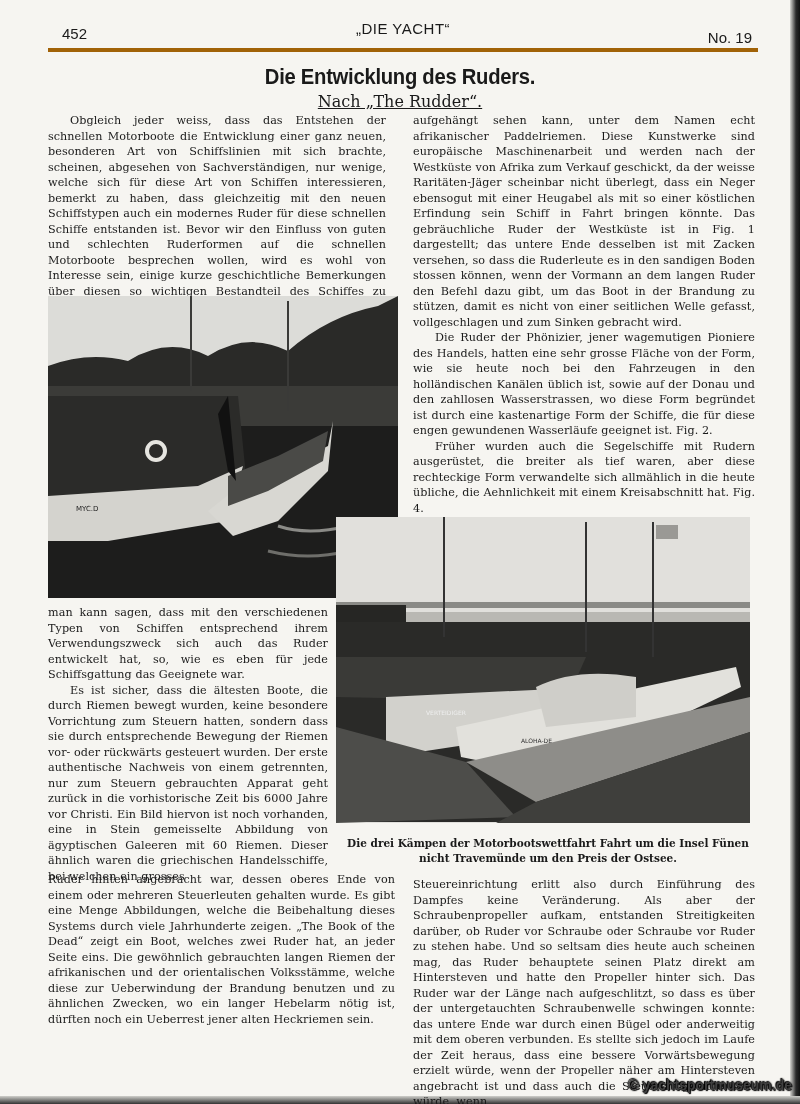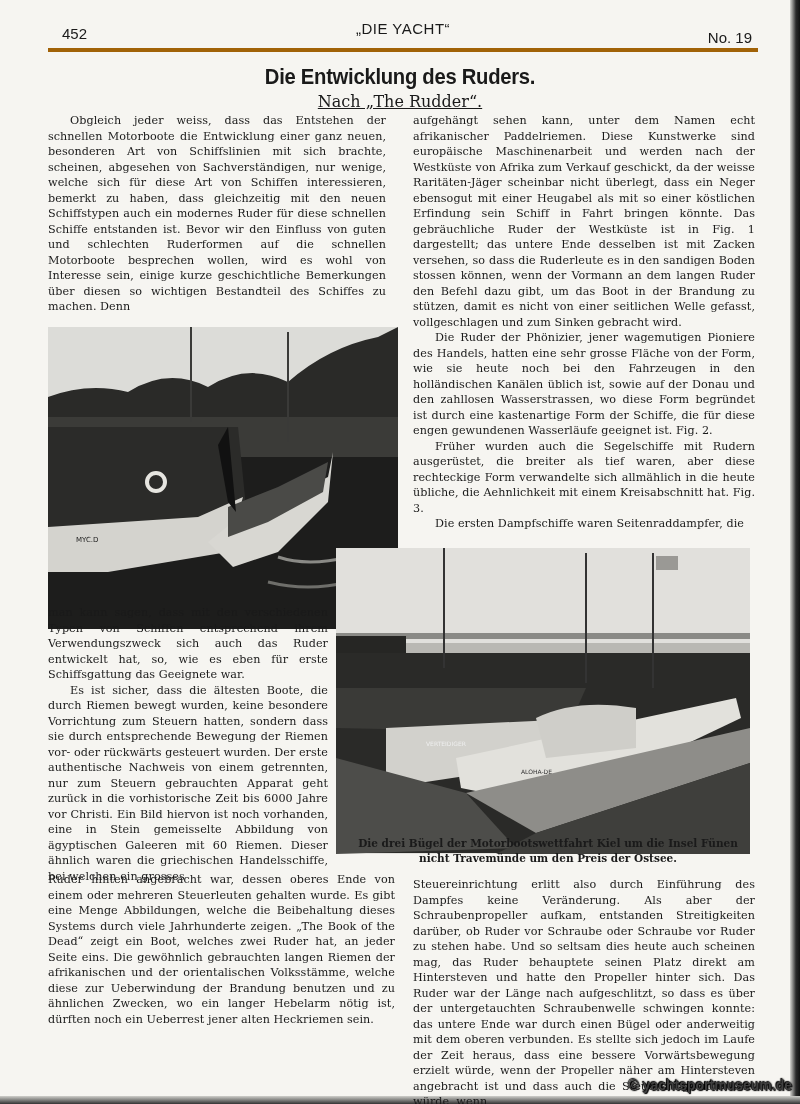--- a/index.html
+++ b/index.html
@@ -36,21 +36,21 @@
     font-size: 16px;
     text-decoration: underline;
   }
   .col {
     position: absolute; font-size: 11.2px; line-height: 15.5px;
     text-align: justify; letter-spacing: 0.05px;
   }
   .col p { margin: 0; text-indent: 22px; }
   .col p.noindent { text-indent: 0; }
   .photo {
-    position: absolute; background: #555; overflow: hidden; margin-top: 31px;
+    position: absolute; background: #555; overflow: hidden;
   }
   .caption {
     position: absolute; left: 336px; width: 424px; top: 836px;
     text-align: center; font-size: 10.5px; font-weight: bold; line-height: 15px;
   }
   .watermark {
     position: absolute; right: 8px; top: 1077px;
     font-family: "Liberation Sans", sans-serif; font-size: 14px; font-weight: bold;
     color: #404040; text-shadow: 0 0 2px #000, 1px 1px 1px #000, -1px -1px 1px #000;
   }
@@ -90,21 +90,21 @@
     <path d="M170 118 L180 100 L188 185 L180 175 Z" fill="#111"></path>
     <text x="28" y="215" font-size="7" fill="#222" font-family="DejaVu Sans, sans-serif">MYC.D</text>
     <path d="M230 230 Q260 240 300 230 Q320 250 340 240" stroke="#8a8a86" stroke-width="3" fill="none"></path>
     <path d="M220 255 Q260 265 300 255 Q320 275 345 265" stroke="#6e6e6a" stroke-width="3" fill="none"></path>
   </svg>
 </div>
 
 <div class="col" style="left:413px; top:113px; width:342px;">
   <p class="noindent">aufgehängt sehen kann, unter dem Namen echt afrikanischer Paddelriemen. Diese Kunstwerke sind europäische Maschinenarbeit und werden nach der Westküste von Afrika zum Verkauf geschickt, da der weisse Raritäten-Jäger scheinbar nicht überlegt, dass ein Neger ebensogut mit einer Heugabel als mit so einer köstlichen Erfindung sein Schiff in Fahrt bringen könnte. Das gebräuchliche Ruder der Westküste ist in Fig. 1 dargestellt; das untere Ende desselben ist mit Zacken versehen, so dass die Ruderleute es in den sandigen Boden stossen können, wenn der Vormann an dem langen Ruder den Befehl dazu gibt, um das Boot in der Brandung zu stützen, damit es nicht von einer seitlichen Welle gefasst, vollgeschlagen und zum Sinken gebracht wird.</p>
   <p>Die Ruder der Phönizier, jener wagemutigen Pioniere des Handels, hatten eine sehr grosse Fläche von der Form, wie sie heute noch bei den Fahrzeugen in den holländischen Kanälen üblich ist, sowie auf der Donau und den zahllosen Wasserstrassen, wo diese Form begründet ist durch eine kastenartige Form der Schiffe, die für diese engen gewundenen Wasserläufe geeignet ist. Fig. 2.</p>
-  <p>Früher wurden auch die Segelschiffe mit Rudern ausgerüstet, die breiter als tief waren, aber diese rechteckige Form verwandelte sich allmählich in die heute übliche, die Aehnlichkeit mit einem Kreisabschnitt hat. Fig. 3.</p>
+  <p>Früher wurden auch die Segelschiffe mit Rudern ausgerüstet, die breiter als tief waren, aber diese rechteckige Form verwandelte sich allmählich in die heute übliche, die Aehnlichkeit mit einem Kreisabschnitt hat. Fig. 4.</p>
   <p>Die ersten Dampfschiffe waren Seitenraddampfer, die</p>
 </div>
 
 <div class="photo" style="left:336px; top:517px; width:414px; height:306px;">
   <svg width="414" height="306" viewBox="0 0 414 306">
     <rect width="414" height="306" fill="#e1e0dc"></rect>
     <rect x="0" y="95" width="414" height="25" fill="#b9b8b3"></rect>
     <rect x="0" y="85" width="414" height="6" fill="#8a8a86"></rect>
     <rect x="0" y="88" width="70" height="110" fill="#262624"></rect>
     <rect x="0" y="105" width="414" height="200" fill="#2a2a28"></rect>
@@ -118,26 +118,26 @@
     <rect x="320" y="8" width="22" height="14" fill="#9a9995"></rect>
     <path d="M0 210 L130 245 L180 300 L0 306 Z" fill="#4d4d4a"></path>
     <path d="M130 245 L414 180 L414 215 L200 285 Z" fill="#8e8d89"></path>
     <path d="M200 285 L414 215 L414 306 L160 306 Z" fill="#3f3f3c"></path>
     <text x="90" y="198" font-size="6" fill="#eee" font-family="DejaVu Sans, sans-serif">VERTEIDIGER</text>
     <text x="185" y="226" font-size="6" fill="#333" font-family="DejaVu Sans, sans-serif">ALOHA-DE</text>
   </svg>
 </div>
 
 <div class="caption">
-  <div>Die drei Bügel der Motorbootswettfahrt Kiel um die Insel Fünen</div>
+  <div>Die drei Kämpen der Motorbootswettfahrt Fahrt um die Insel Fünen</div>
   <div>nicht Travemünde um den Preis der Ostsee.</div>
 </div>
 
 <div class="col" style="left:48px; top:605px; width:280px;">
-  <p class="noindent">man kann sagen, dass mit den verschiedenen Typen von Schiffen entsprechend ihrem Verwendungszweck sich auch das Ruder entwickelt hat, so, wie es eben für erste Schiffsgattung das Geeignete war.</p>
+  <p class="noindent">man kann sagen, dass mit den verschiedenen Typen von Schiffen entsprechend ihrem Verwendungszweck sich auch das Ruder entwickelt hat, so, wie es eben für jede Schiffsgattung das Geeignete war.</p>
   <p>Es ist sicher, dass die ältesten Boote, die durch Riemen bewegt wurden, keine besondere Vorrichtung zum Steuern hatten, sondern dass sie durch entsprechende Bewegung der Riemen vor- oder rückwärts gesteuert wurden. Der erste authentische Nachweis von einem getrennten, nur zum Steuern gebrauchten Apparat geht zurück in die vorhistorische Zeit bis 6000 Jahre vor Christi. Ein Bild hiervon ist noch vorhanden, eine in Stein gemeisselte Abbildung von ägyptischen Galeeren mit 60 Riemen. Dieser ähnlich waren die griechischen Handelsschiffe, bei welchen ein grosses</p>
 </div>
 
 <div class="col" style="left:48px; top:872px; width:347px;">
   <p class="noindent">Ruder hinten angebracht war, dessen oberes Ende von einem oder mehreren Steuerleuten gehalten wurde. Es gibt eine Menge Abbildungen, welche die Beibehaltung dieses Systems durch viele Jahrhunderte zeigen. „The Book of the Dead“ zeigt ein Boot, welches zwei Ruder hat, an jeder Seite eins. Die gewöhnlich gebrauchten langen Riemen der afrikanischen und der orientalischen Volksstämme, welche diese zur Ueberwindung der Brandung benutzen und zu ähnlichen Zwecken, wo ein langer Hebelarm nötig ist, dürften noch ein Ueberrest jener alten Heckriemen sein.</p>
 </div>
 
 <div class="col" style="left:413px; top:877px; width:342px;">
   <p class="noindent">Steuereinrichtung erlitt also durch Einführung des Dampfes keine Veränderung. Als aber der Schraubenpropeller aufkam, entstanden Streitigkeiten darüber, ob Ruder vor Schraube oder Schraube vor Ruder zu stehen habe. Und so seltsam dies heute auch scheinen mag, das Ruder behauptete seinen Platz direkt am Hintersteven und hatte den Propeller hinter sich. Das Ruder war der Länge nach aufgeschlitzt, so dass es über der untergetauchten Schraubenwelle schwingen konnte: das untere Ende war durch einen Bügel oder anderweitig mit dem oberen verbunden. Es stellte sich jedoch im Laufe der Zeit heraus, dass eine bessere Vorwärtsbewegung erzielt würde, wenn der Propeller näher am Hintersteven angebracht ist und dass auch die Steuerfähigkeit erhöht würde, wenn</p>
 </div>

